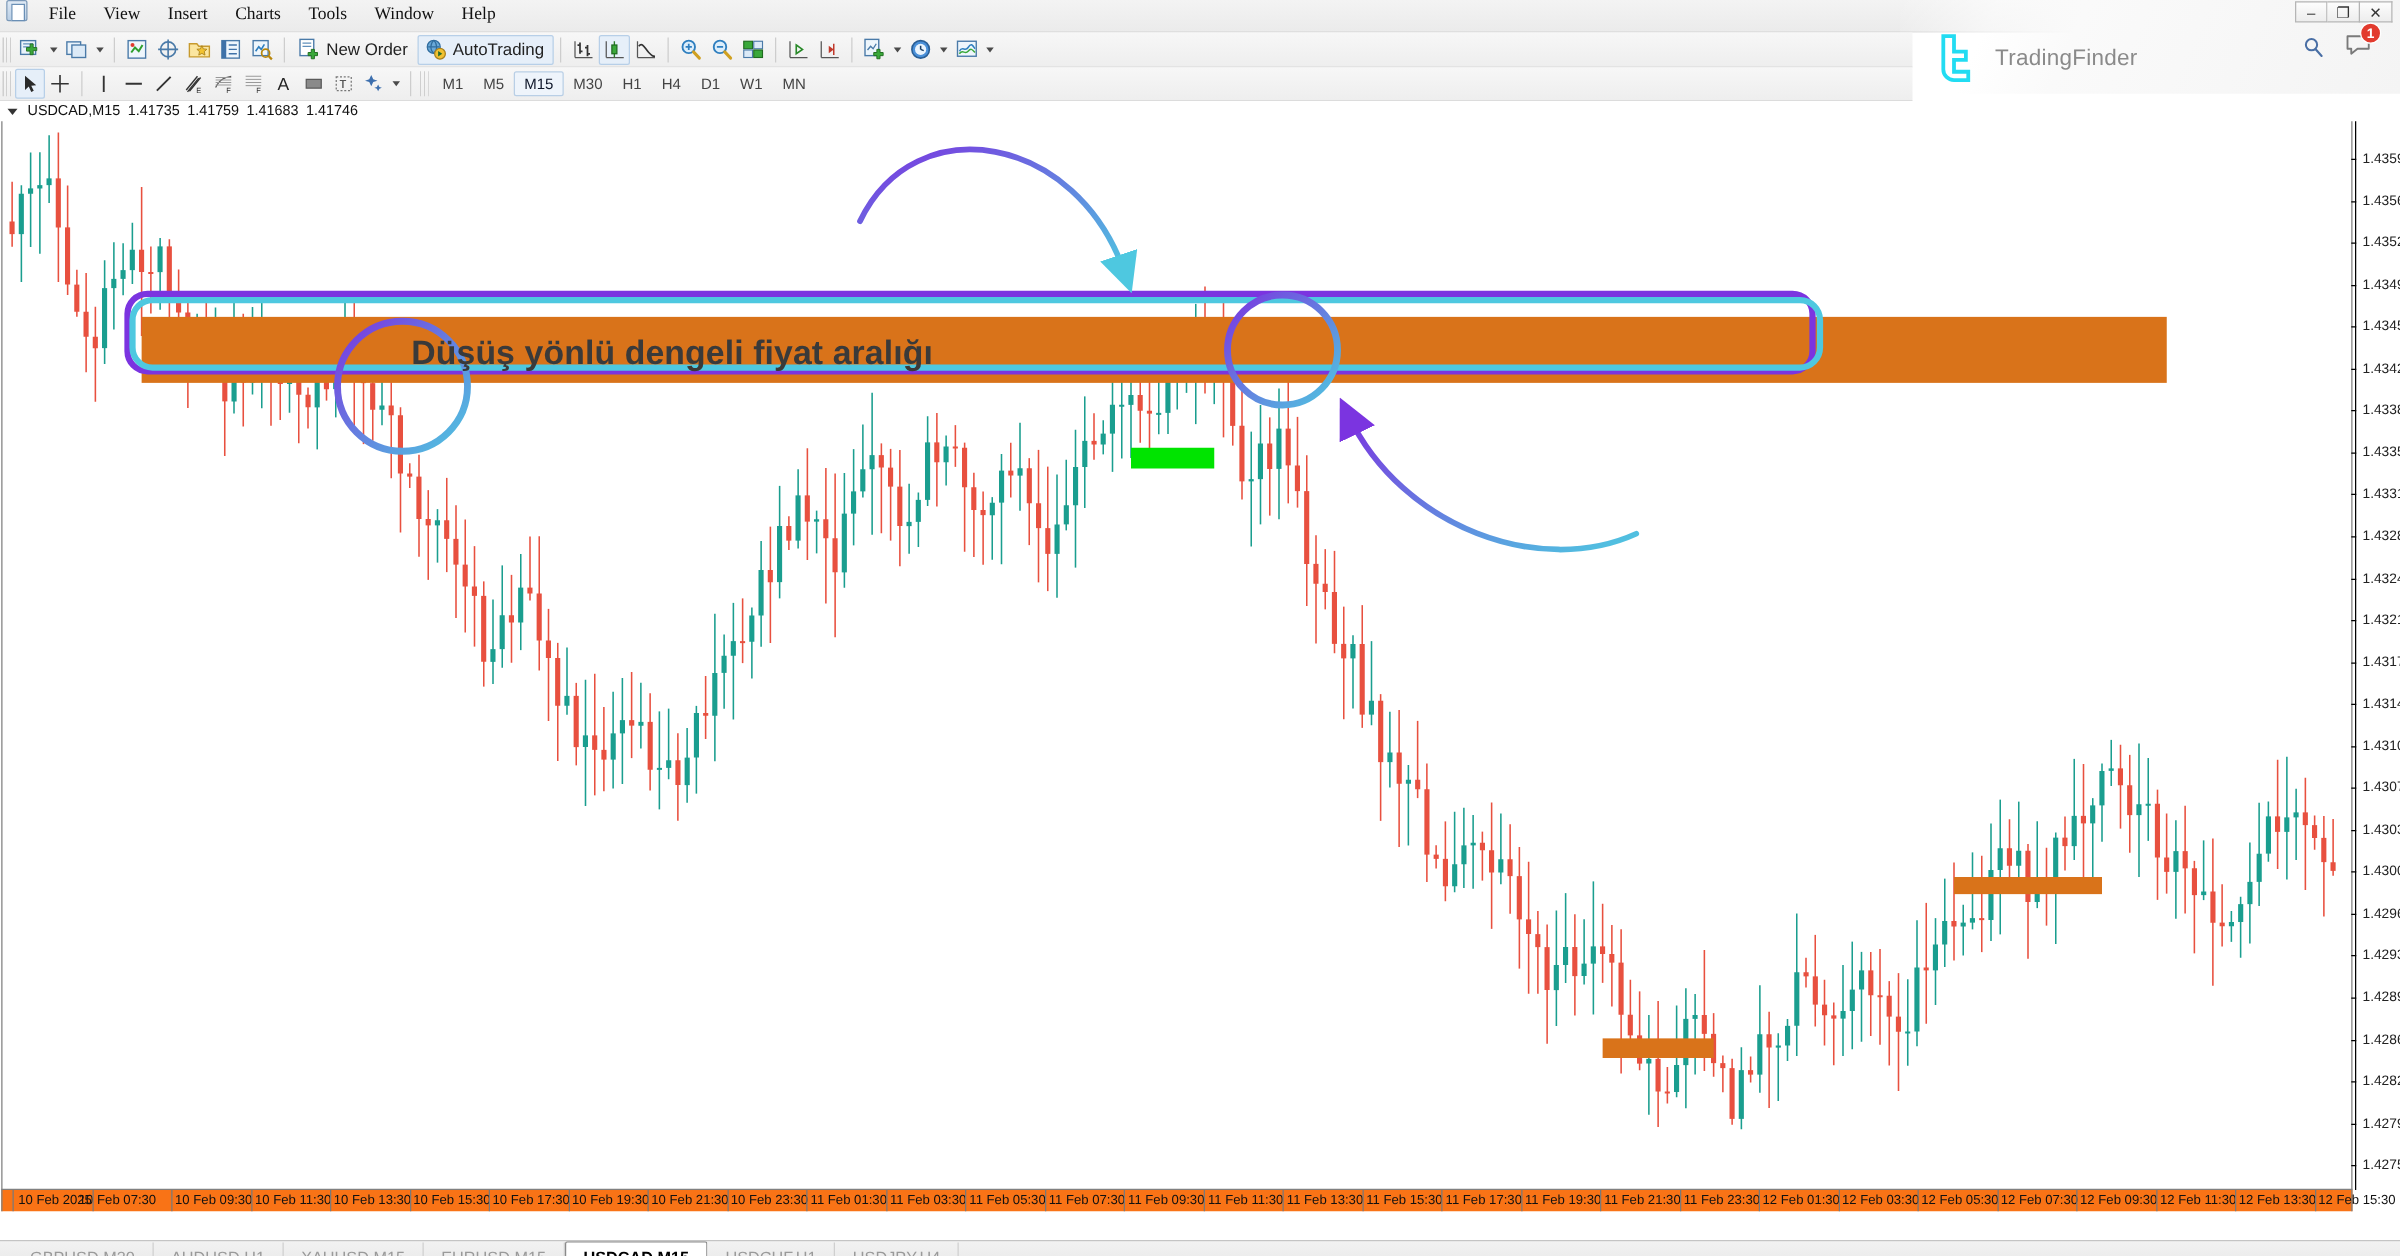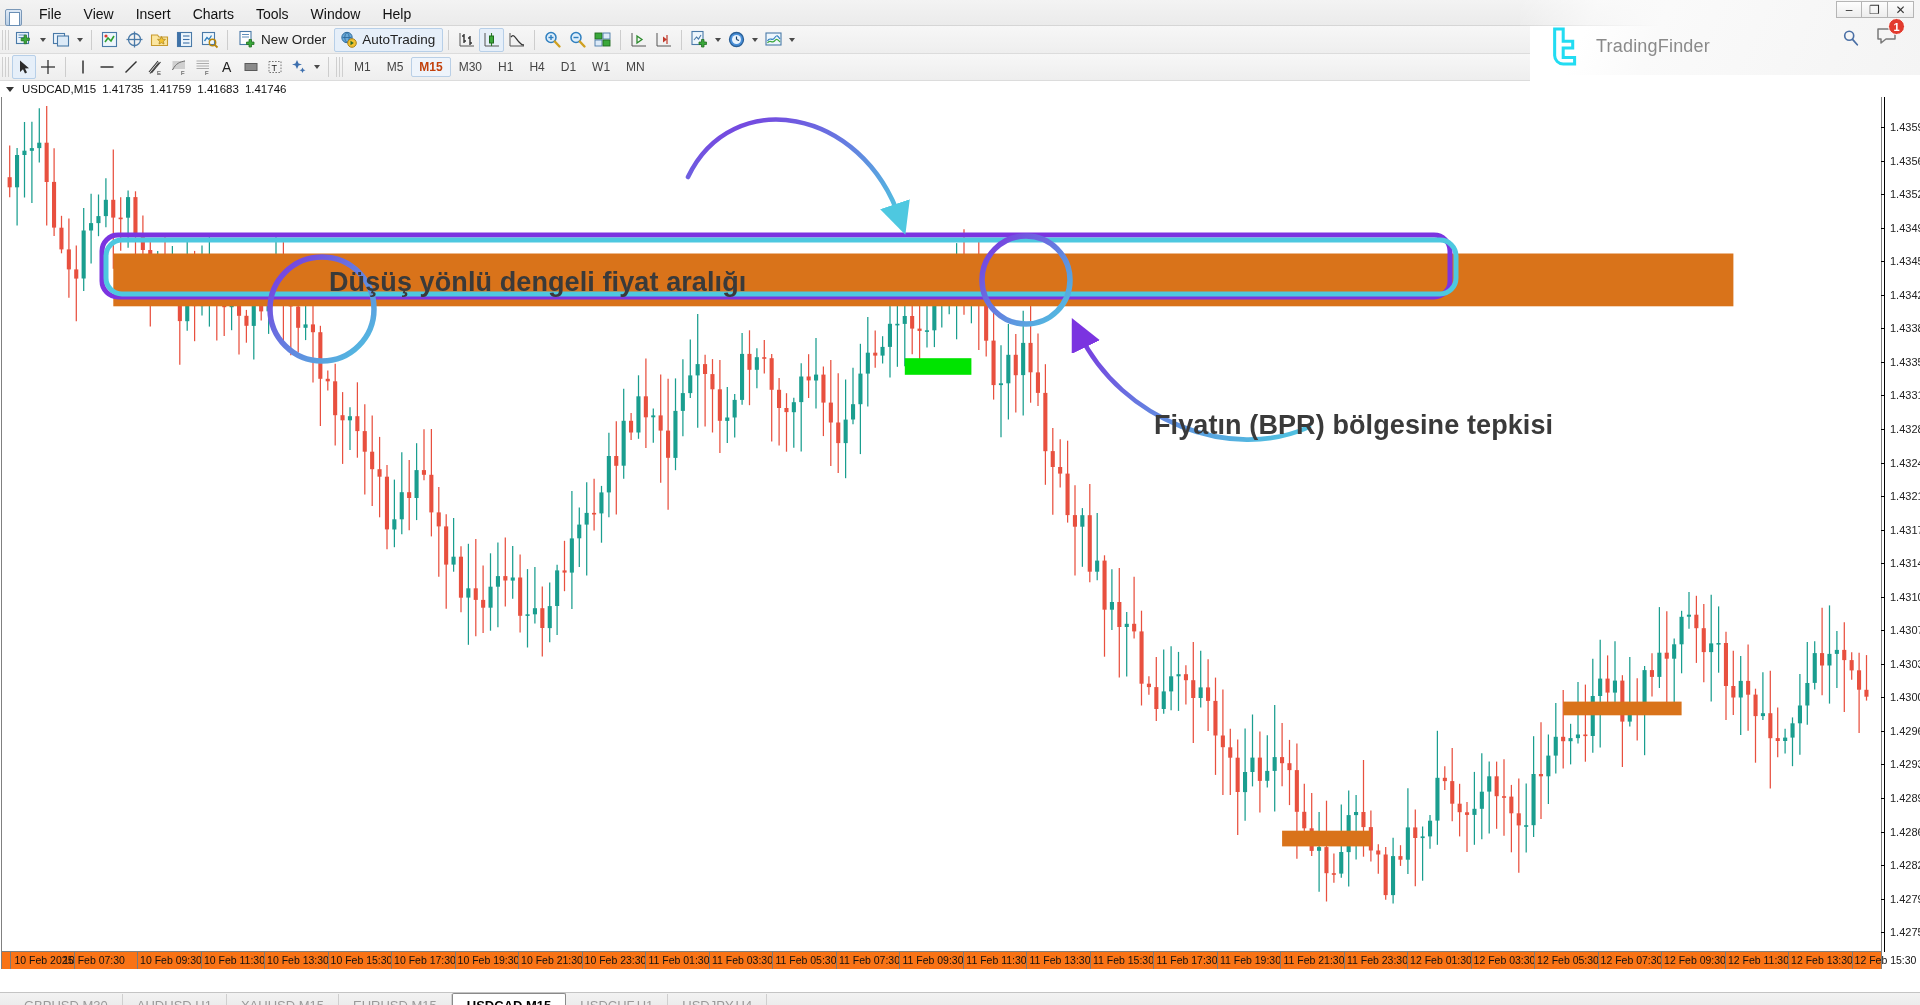--- a/index.html
+++ b/index.html
@@ -12,21 +12,21 @@
     -webkit-font-smoothing:antialiased;
   }
   #app { position:relative; width:1920px; height:1005px; }
 
   
   .topband {
     position:absolute; left:0; top:0; width:1920px; height:26px;
     background:linear-gradient(#f3f3f3,#ebebeb);
     border-bottom:1px solid #d6d6d6;
   }
-  .menubar { position:absolute; left:0; top:0; height:26px; display:flex; align-items:flex-end; }
+  .menubar { position:absolute; left:0; top:0; height:26px; display:flex; align-items:flex-start;font-family:Liberation Serif, serif; }
   .mt-logo {
     width:17px; height:17px; margin:0 6px 0 5px;
     background:linear-gradient(#dfe9f5,#b9cfe6);
     border:1px solid #7a98b8; border-radius:2px;
     position:relative; flex:none;
   }
   .mt-logo:after{
     content:""; position:absolute; left:3px; top:2px; width:9px; height:12px;
     background:#fff; border:1px solid #6a8fb5;
   }
@@ -76,21 +76,21 @@
     background:repeating-linear-gradient(to right,#cfcfcf 0 1px,transparent 1px 3px); }
   .tsep { width:1px; height:20px; background:#cdcdcd; margin:0 5px; flex:none; }
   .tbtn {
     height:24px; min-width:24px; display:flex; align-items:center; justify-content:center;
     border:1px solid transparent; border-radius:2px; cursor:pointer; flex:none; padding:0 2px;
   }
   .tbtn.active { background:#e6eff9; border-color:#b7cfe8; }
   .tbtn.wide { padding:0 7px 0 4px; gap:4px; font-size:13.5px; color:#222; }
   .caret { width:0;height:0;border-left:3.5px solid transparent;border-right:3.5px solid transparent;border-top:4px solid #4a4a4a; margin:0 3px; flex:none;}
   .tfbtn { height:20px; padding:0 7px; display:flex;align-items:center; font-size:12px; color:#444; cursor:pointer; border:1px solid transparent; border-radius:2px; flex:none;}
-  .tfbtn.sel { background:#eef4fb; border-color:#b9cfe6; color:#c2410c;font-weight:bold; }
+  .tfbtn.sel { background:#eef4fb; border-color:#b9cfe6; color:#0f172a; }
 
   
   .chart-shell { position:absolute; left:0; top:81px; width:1920px; height:879px; background:#fff; }
   .symbar {
     position:absolute; left:0; top:0; width:1883px; height:16px;
     font-size:11.5px; color:#111; display:flex; align-items:center; gap:6px;
     padding-left:6px; background:#fff;
   }
   .symcaret{ width:0;height:0;border-left:4px solid transparent;border-right:4px solid transparent;border-top:5px solid #333; margin-right:2px;}
   .chart-frame {
@@ -1022,21 +1022,20 @@
         <rect x="104" y="143" width="1350" height="54" rx="16" ry="16" fill="none" stroke="#4ec8e0" stroke-width="5"></rect>
 
         <circle cx="320" cy="212" r="52" fill="none" stroke="url(#circGrad)" stroke-width="5.5"></circle>
         <circle cx="1024" cy="183" r="44" fill="none" stroke="url(#circGrad)" stroke-width="5.5"></circle>
 
         <path d="M686 80 C730 -12, 860 10, 898 122" fill="none" stroke="url(#arrowGrad1)" stroke-width="4.6" stroke-linecap="round" marker-end="url(#ah1)"></path>
         <path d="M1307 330 C1230 365, 1120 325, 1077 236" fill="none" stroke="url(#arrowGrad2)" stroke-width="4.6" stroke-linecap="round" marker-end="url(#ah2)"></path>
       </svg>
 
       <div class="anno" id="anno1">Düşüş yönlü dengeli fiyat aralığı</div>
-      <div class="anno" id="anno2">Fiyatın (BPR) bölgesine tepkisi</div>
     </div>
 
     <div class="price-axis" id="priceAxis">
         <div class="pl" style="top: 30px;">1.43595</div>
         <div class="pt" style="top: 30px;"></div>
         <div class="pl" style="top: 63.55px;">1.43560</div>
         <div class="pt" style="top: 63.55px;"></div>
         <div class="pl" style="top: 97.1px;">1.43525</div>
         <div class="pt" style="top: 97.1px;"></div>
         <div class="pl" style="top: 130.65px;">1.43490</div>

